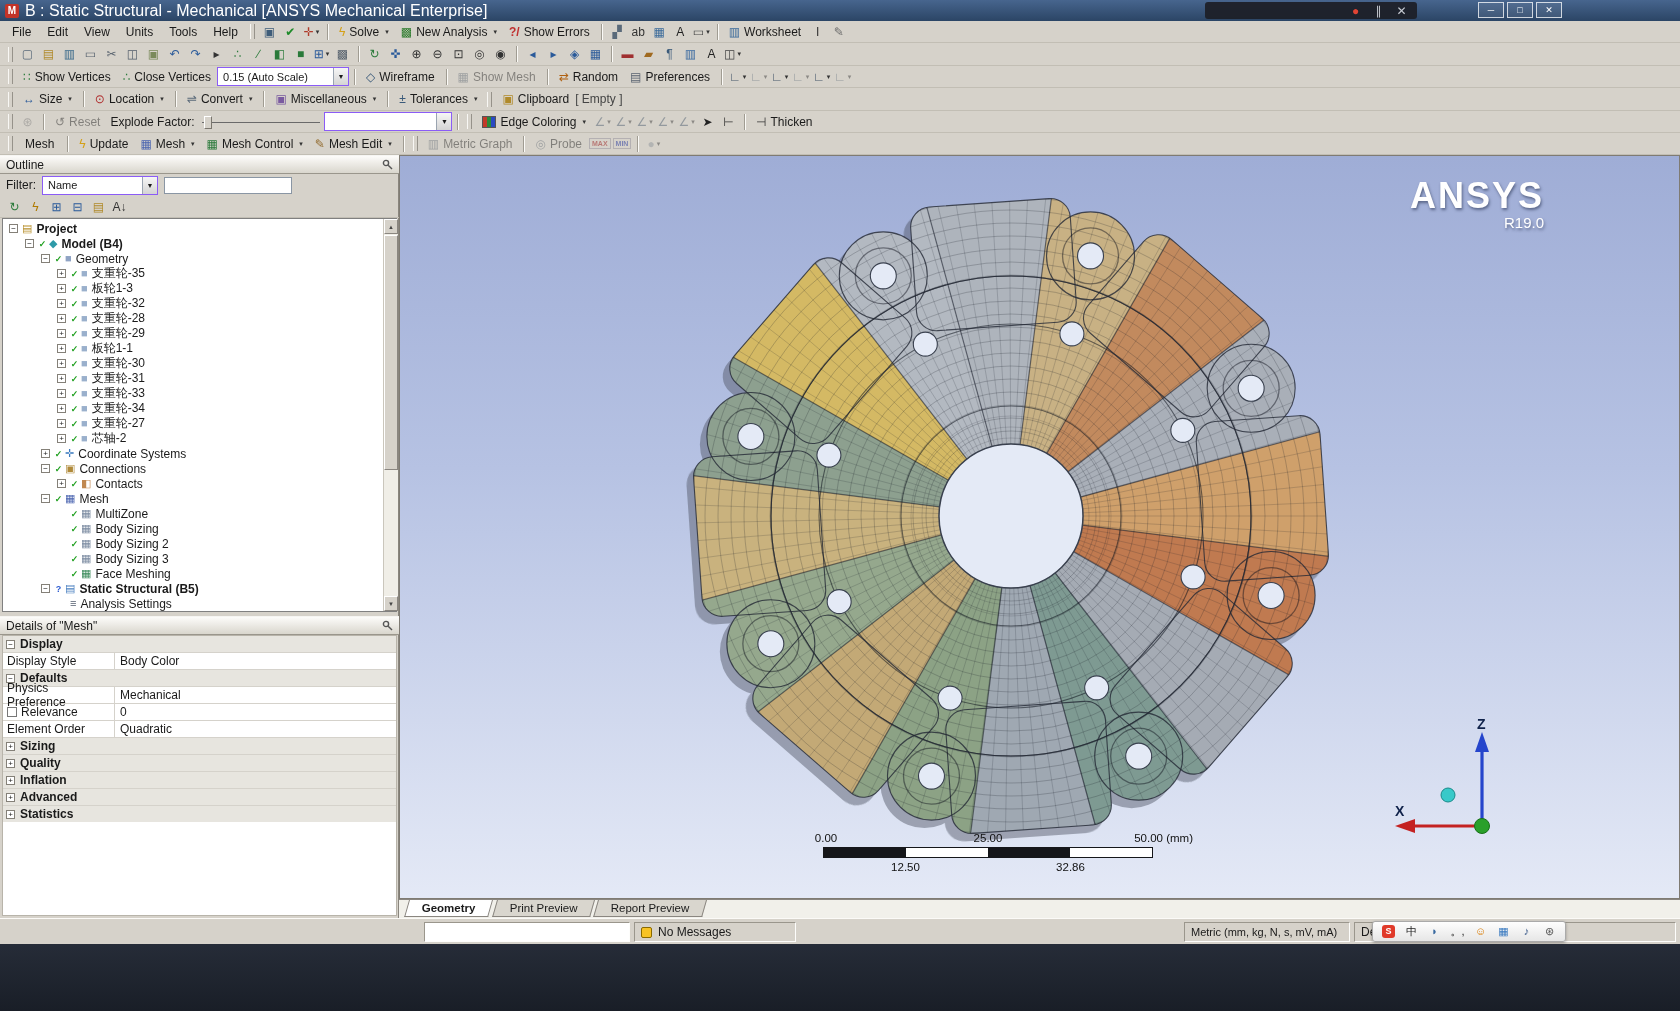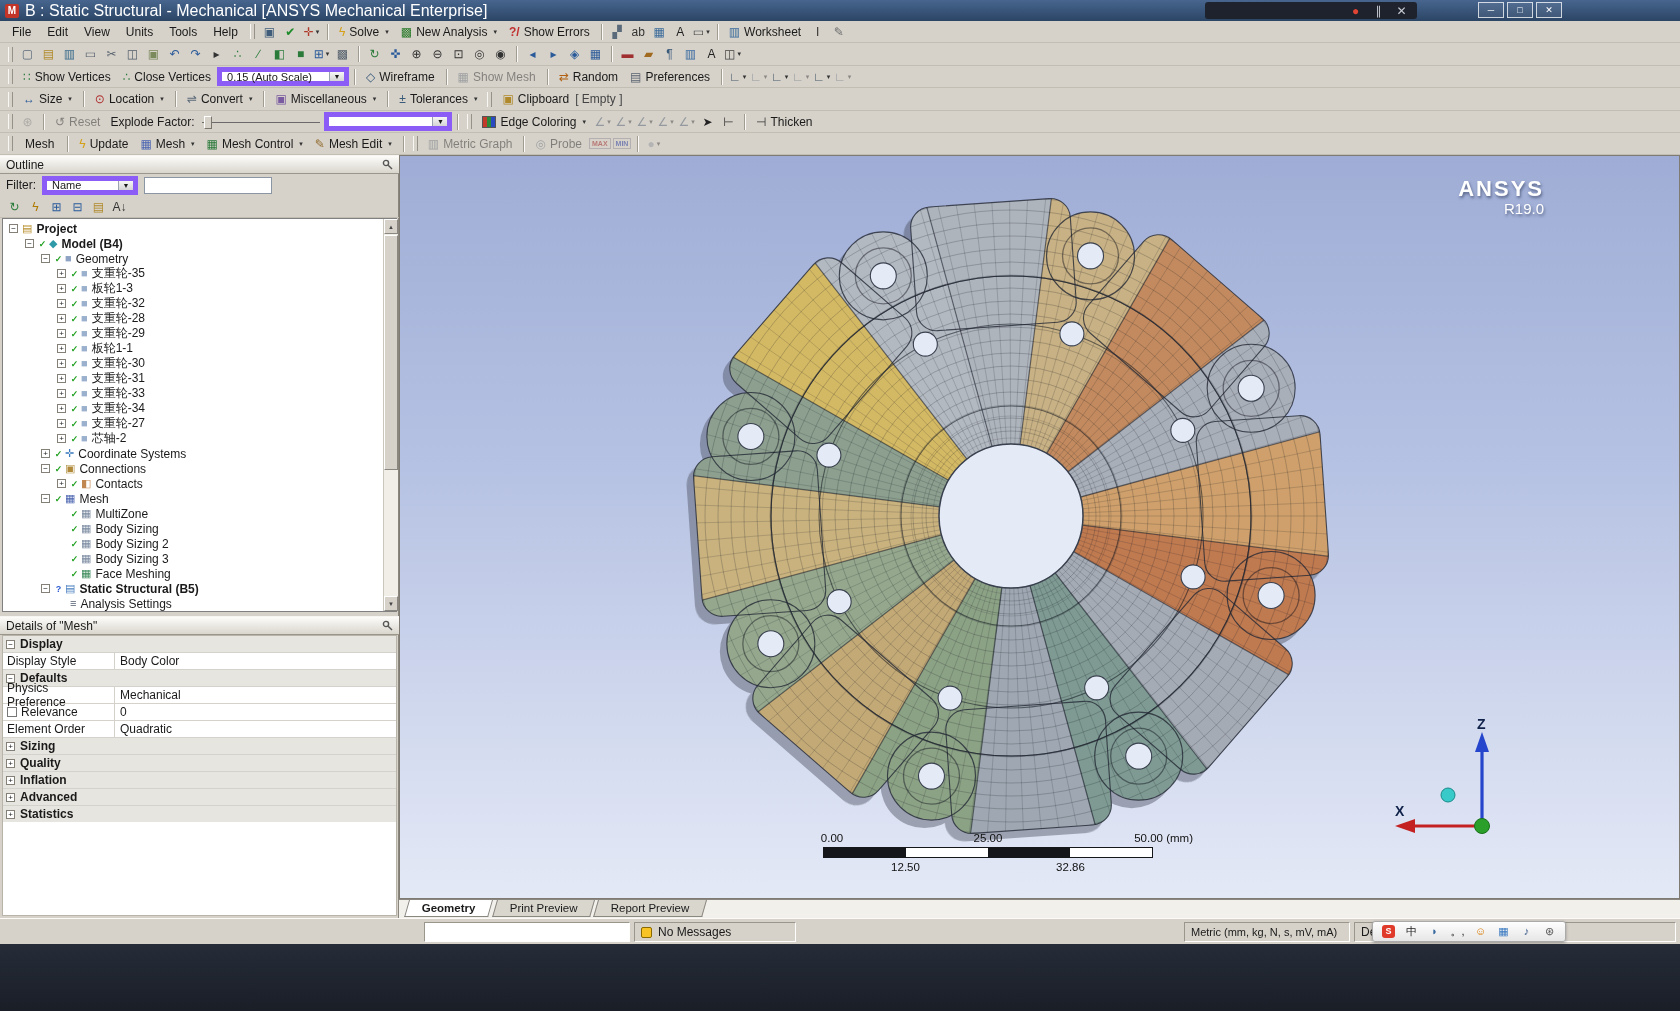--- a/index.html
+++ b/index.html
@@ -27,21 +27,21 @@
 .menuitem{padding:2px 8px;cursor:default}
 .grip{width:5px;height:15px;border-left:1px solid #f8f7f4;border-right:1px solid #96928a;margin:0 4px;flex:none}
 .sep{width:1px;height:16px;background:#a09c92;box-shadow:1px 0 0 #fbfaf7;margin:0 5px;flex:none}
 .tbtn{display:inline-flex;align-items:center;justify-content:center;min-width:19px;height:19px;margin:0 1px;font-size:12px;flex:none}
 .tbtn .glyph{line-height:1}
 .tbtn.disabled,.lbtn.disabled{opacity:.45}
 .dd{font-size:7px;margin-left:2px;color:#333}
 .lbtn{display:inline-flex;align-items:center;gap:4px;height:20px;padding:0 6px;flex:none}
 .gi{font-size:12px;line-height:1}
 .gbg{display:inline-flex;width:13px;height:13px;border-radius:3px;align-items:center;justify-content:center;font-size:9px;font-weight:bold}
-.combo{display:inline-flex;align-items:center;height:19px;background:#fff;border:5px solid #8b5cf6;font-size:11px;padding-left:5px;flex:none}
+.combo{display:inline-flex;align-items:center;height:19px;background:#fff;border:1px solid #8b5cf6;font-size:11px;padding-left:5px;flex:none}
 .combo .cdd{width:15px;align-self:stretch;background:linear-gradient(#f6f6f6,#d4d4d4);border-left:1px solid #9aa4b0;display:flex;align-items:center;justify-content:center;font-size:7px;margin-left:auto}
 .tri{display:inline-block;width:14px;height:12px;border:1px solid #555;background:linear-gradient(90deg,#c23a2a 0 33%,#2a8a3a 33% 66%,#2a4ac2 66% 100%)}
 .sliderwrap{position:relative;width:118px;height:18px;margin:0 4px;flex:none}
 .sliderwrap .track{position:absolute;left:0;right:0;top:9px;height:1px;background:#6a6a6a}
 .sliderwrap .thumb{position:absolute;left:2px;top:3px;width:8px;height:13px;background:#d6d2ca;border:1px solid;border-color:#fff #7a766e #7a766e #fff}
 .badge{display:inline-block;border:1px solid #9a96a0;font-size:7px;line-height:9px;padding:0 2px;margin:0 1px;opacity:.55;font-weight:bold}
 .badge.max{color:#a03030}.badge.min{color:#3040a0}
 .ctxlabel{padding:0 8px;font-weight:bold}
 
 
@@ -69,21 +69,21 @@
 .drow.dsec{background:#e7e5df;font-weight:bold;align-items:center;padding-left:3px;gap:5px}
 .expbox{width:9px;height:9px;border:1px solid #848078;background:#fff;font-size:8px;line-height:7px;text-align:center;font-weight:normal;color:#222;flex:none}
 .dkey{width:112px;border-right:1px solid #d5d2cb;padding:1px 4px;display:flex;align-items:center;gap:4px;flex:none}
 .dval{flex:1;padding:1px 5px;display:flex;align-items:center}
 .cbx{width:10px;height:10px;border:1px solid #777;background:#fff;flex:none}
 .detfill{position:absolute;left:2px;top:667px;width:395px;height:94px;background:#fff;border:1px solid #b8b4aa;border-top:none}
 
 
 .viewport{position:absolute;left:399px;top:155px;width:1281px;height:744px;background:linear-gradient(180deg,#9fadd6 0%,#b6c2e3 42%,#e4e9f6 100%);border:1px solid #7f7b73;overflow:hidden}
 .ansyslogo{position:absolute;right:135px;top:22px;text-align:right;color:#fff;text-shadow:1px 2px 3px rgba(30,40,70,.55)}
-.ansyslogo .brand{font-size:22px;font-weight:bold;letter-spacing:2px;line-height:1}
+.ansyslogo .brand{font-size:36px;font-weight:bold;letter-spacing:2px;line-height:1}
 .ansyslogo .ver{font-size:15px;line-height:1.2}
 .ruler{position:absolute;left:423px;top:676px;width:330px;color:#111;font-size:11.5px}
 .rtop{position:relative;height:15px}
 .rtop span{position:absolute;white-space:nowrap}
 .rbar{display:flex;height:11px;border:1px solid #15161a;background:#fff}
 .rbar span{flex:1}
 .rbot{position:relative;height:16px;margin-top:3px}
 .rbot span{position:absolute;transform:translateX(-50%)}
 .triad{position:absolute;right:150px;bottom:52px}
 .triad text{font-size:14px;font-weight:bold;fill:#10224a;font-family:"Liberation Sans",sans-serif}
@@ -530,21 +530,21 @@
       <span>Outline</span>
       <span class="pin">
         <svg width="11" height="11">
             <circle cx="4" cy="4" r="2.6" fill="none" stroke="#555" stroke-width="1.4"></circle>
             <line x1="6.2" y1="6.2" x2="10" y2="10" stroke="#555" stroke-width="1.4"></line>
           </svg>
       </span>
     </div>
     <div class="filterrow">
       <span>Filter:</span>
-      <span class="combo" style="width:96px">
+      <span class="combo" style="width:116px">
         <span>Name</span>
         <span class="cdd">▼</span>
       </span>
       <span class="inputbox" style="width:128px"></span>
     </div>
     <div class="toolsrow">
         <span class="tbtn">
           <span class="glyph" style="color: rgb(42, 122, 58);">↻</span>
         </span>
         <span class="tbtn">
@@ -1049,21 +1049,21 @@
         <circle cx="350.88510637805433" cy="280.4748963154157" r="13" fill="#e4eaf6" stroke="#39404e" stroke-width="1.1"></circle>
         <circle cx="483.3037349222377" cy="119.83825474237187" r="28" fill="none" stroke="rgba(10,14,24,0.45)" stroke-width="1.3"></circle>
         <circle cx="483.3037349222377" cy="119.83825474237187" r="13" fill="#e4eaf6" stroke="#39404e" stroke-width="1.1"></circle>
       </svg>
     <div class="ansyslogo">
       <div class="brand">ANSYS</div>
       <div class="ver">R19.0</div>
     </div>
     <div class="ruler">
       <div class="rtop">
-        <span style="left:9px;transform:translateX(-50%)">0.00</span>
+        <span style="left:3px;transform:translateX(-50%)">0.00</span>
         <span style="left:50%;transform:translateX(-50%)">25.00</span>
         <span style="left:100%;transform:translateX(-32%)">50.00 (mm)</span>
       </div>
       <div class="rbar">
         <span style="background:#15161a"></span>
           <span style="background:#fff"></span>
           <span style="background:#15161a"></span>
           <span style="background:#fff"></span>
       </div>
       <div class="rbot">

